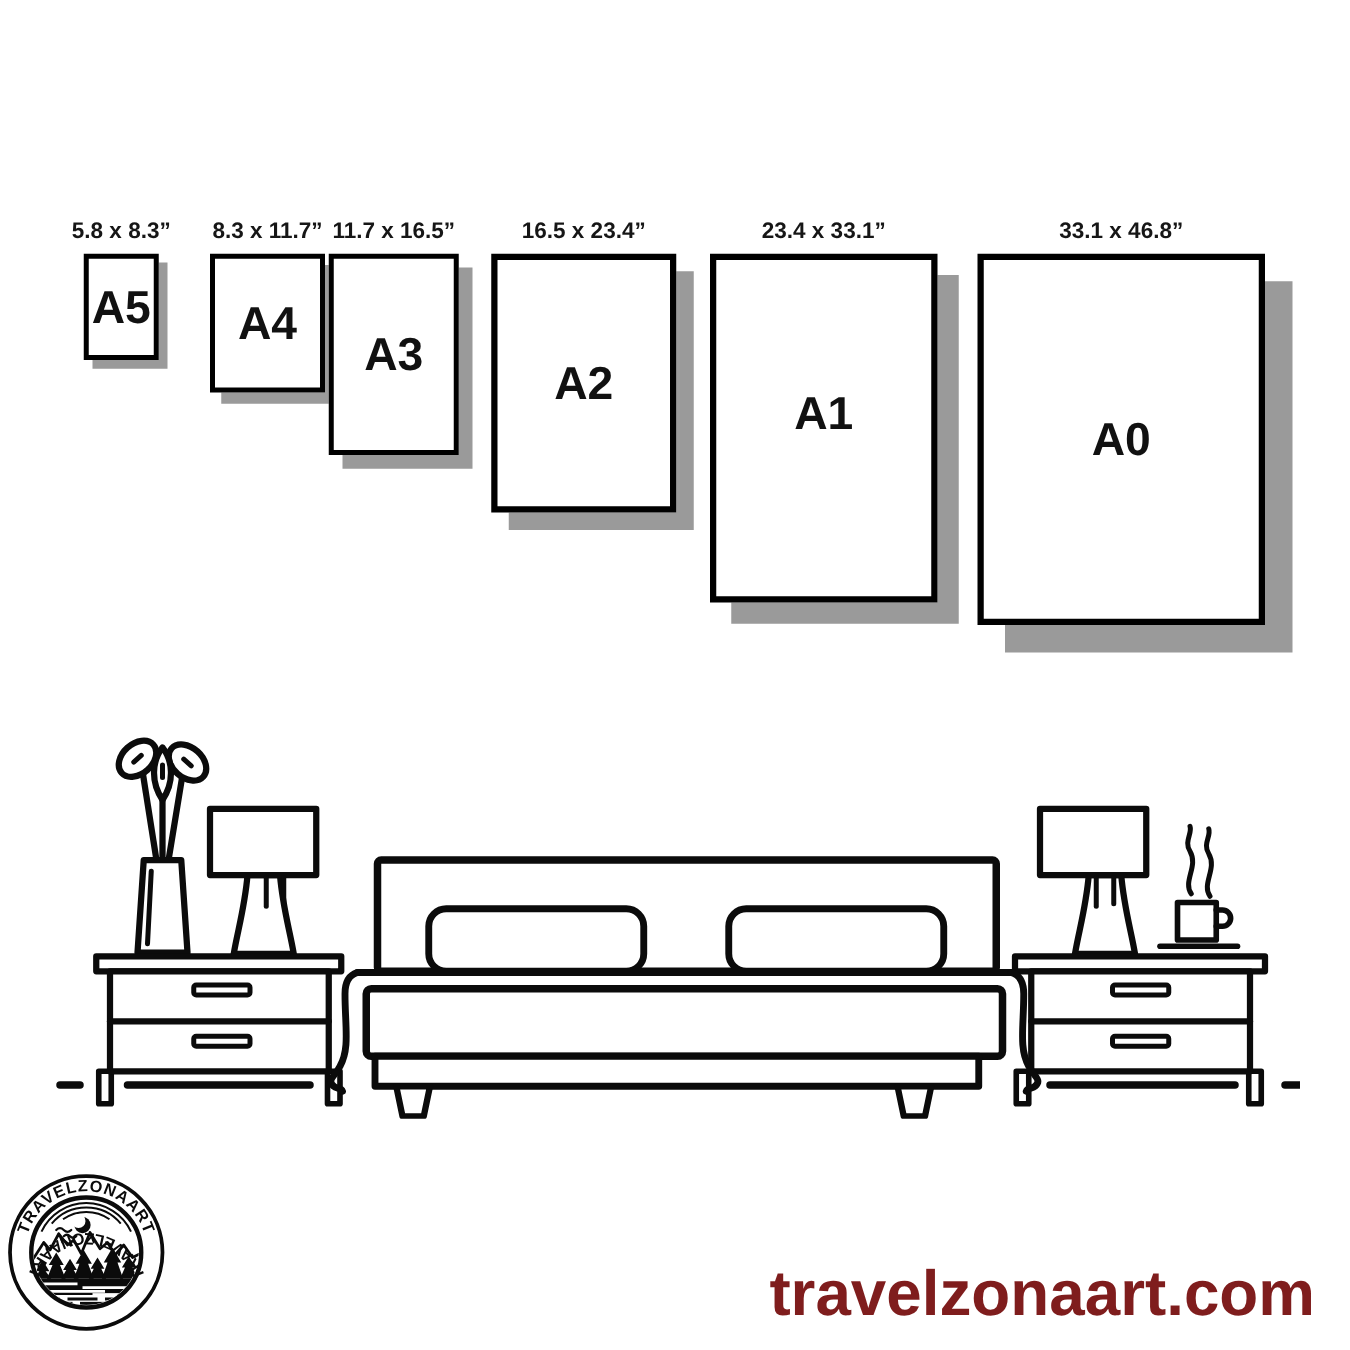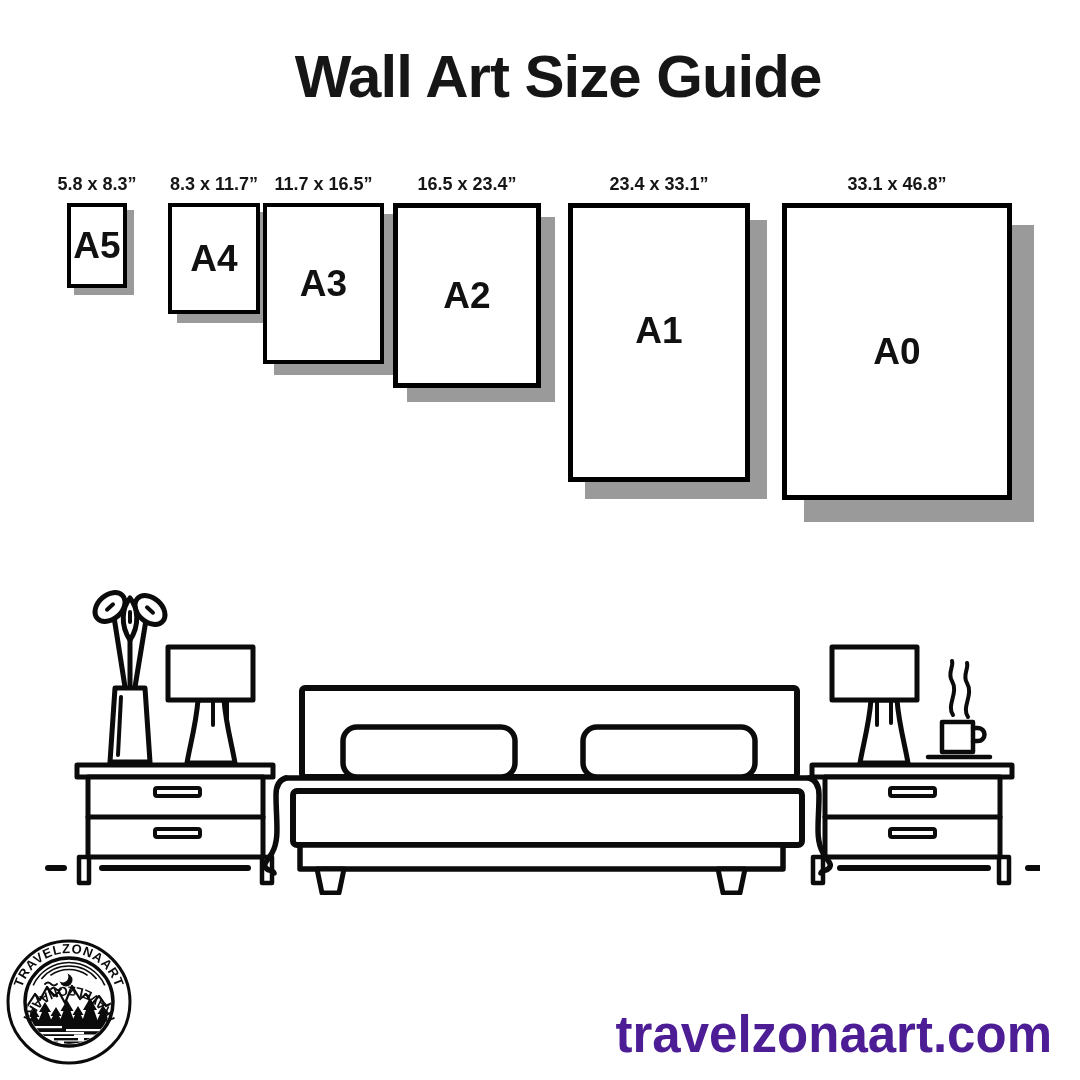--- a/index.html
+++ b/index.html
@@ -19,45 +19,44 @@
     background:#fff; border:4px solid #000;
     display:flex; align-items:center; justify-content:center;
   }
   .size-item .dims {
     position:absolute; bottom:calc(100% + 8px); left:50%; transform:translateX(-50%);
     white-space:nowrap; font-weight:bold; font-size:18px; color:#161616; z-index:2;
   }
   .size-item .letter { font-weight:bold; font-size:37px; color:#111; }
   .s-a5 { left:67px;  width:60px;  height:85px;  }  .s-a5 .shadow { left:7px;  top:7px;  }
   .s-a4 { left:168px; width:92px;  height:111px; }  .s-a4 .shadow { left:9px;  top:9px;  }
-  .s-a3 { left:263px; width:121px; height:161px; }  .s-a3 .shadow { left:11px; top:11px; }
-  .s-a2 { left:393px; width:148px; height:185px;text-align:center; }  .s-a2 .shadow { left:14px; top:14px; }
+  .s-a3 { left:263px; width:104px; height:161px; }  .s-a3 .shadow { left:11px; top:11px; }
+  .s-a2 { left:393px; width:148px; height:207px;text-align:center; }  .s-a2 .shadow { left:14px; top:14px; }
   .s-a1 { left:568px; width:182px; height:279px; }  .s-a1 .shadow { left:17px; top:17px; }
   .s-a0 { left:782px; width:230px; height:297px; }  .s-a0 .shadow { left:22px; top:22px; }
   .s-a2 .paper, .s-a1 .paper, .s-a0 .paper { border-width:5px; }
   .s-a1 .letter { position:relative; top:-12px; }
   
   .scene { position:absolute; left:40px; top:585px; width:1000px; height:310px; }
   .scene .ln { stroke:#0b0b0b; fill:none; stroke-linecap:round; stroke-linejoin:round; }
   .scene .fw { stroke:#0b0b0b; fill:#fff; stroke-linejoin:round; }
   
   .logo { position:absolute; left:2px; top:926px; width:136px; height:152px; }
   .logo .arc-text { font-family:"Liberation Sans",sans-serif; font-size:13px; font-weight:bold; letter-spacing:0.8px; fill:#0b0b0b; }
   
   .website {
     position:absolute; top:1005px; right:28px;
-    font-size:51px; font-weight:bold; color:#4c1d95; letter-spacing:0px;
+    font-size:51px; font-weight:bold; color:#7f1d1d; letter-spacing:0px;
   }
 </style>
 </head>
 <body>
 
 <div class="canvas">
 
-  <div class="title">Wall Art Size Guide</div>
 
   <div class="size-item s-a5">
     <div class="dims">5.8 x 8.3”</div>
     <div class="shadow"></div>
     <div class="paper">
       <span class="letter">A5</span>
     </div>
   </div>
   <div class="size-item s-a4">
     <div class="dims">8.3 x 11.7”</div>

